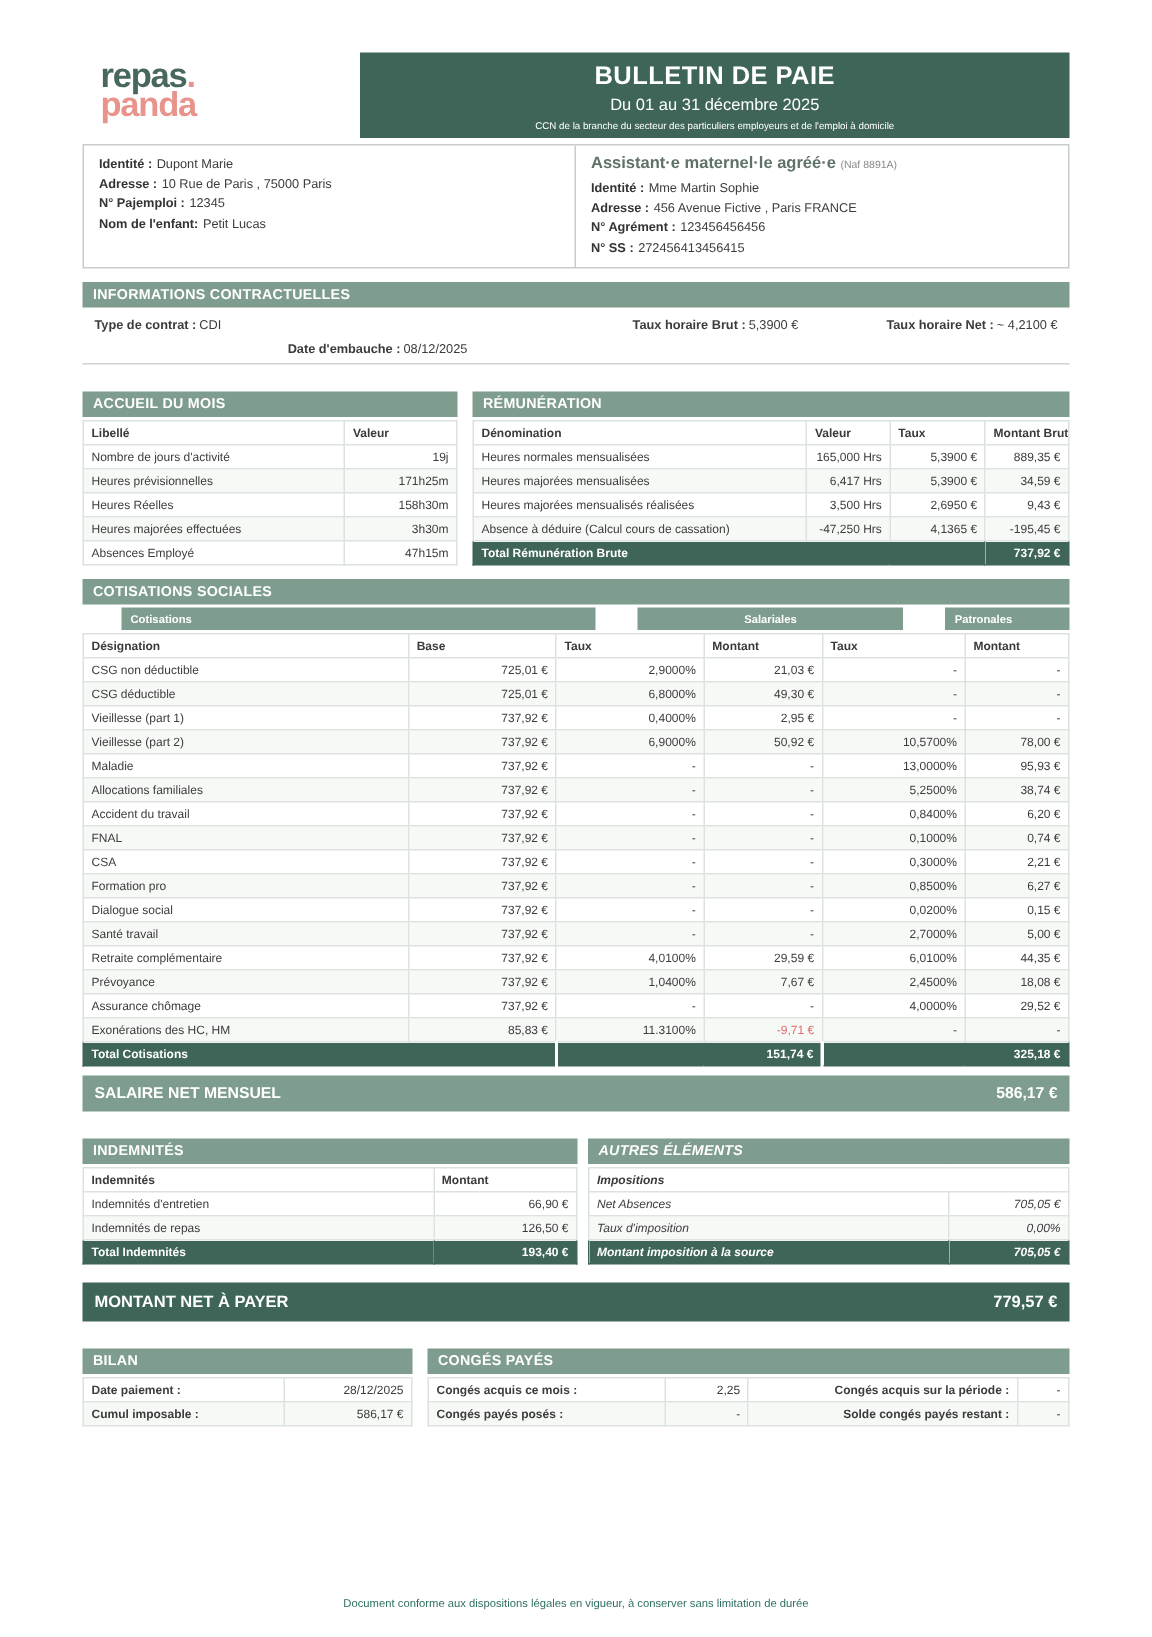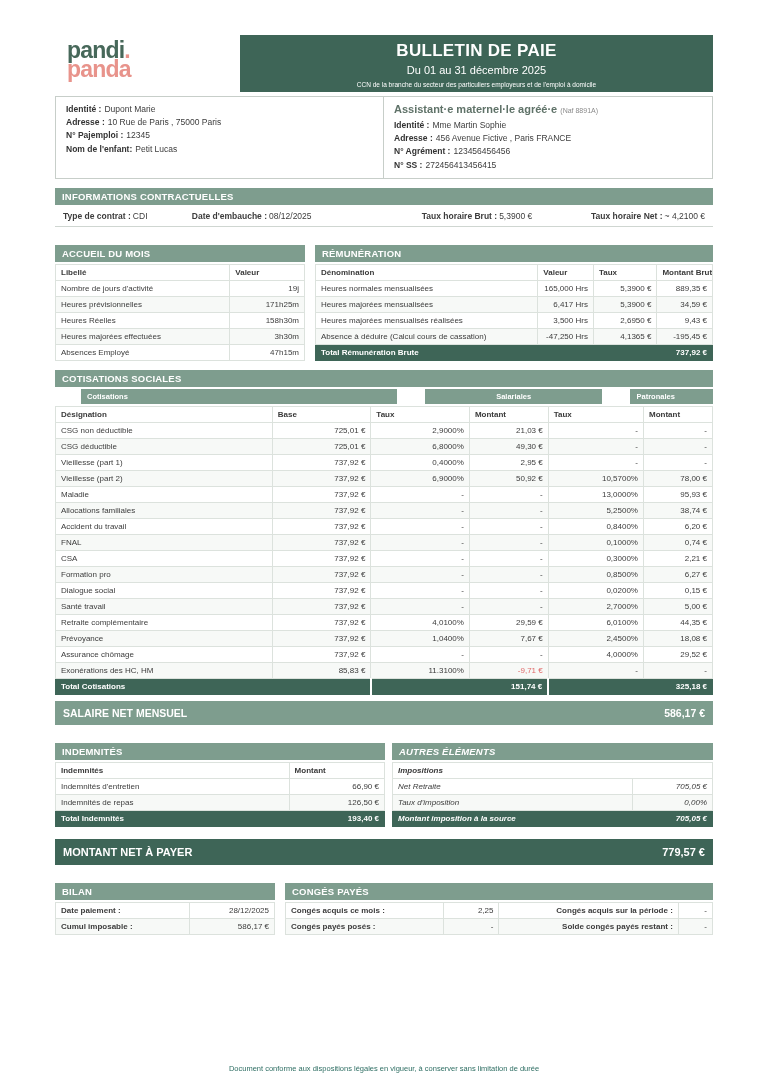--- a/index.html
+++ b/index.html
@@ -29,21 +29,21 @@
   .field .v { margin-left:3px; }
 
   
   .band { background:#7e9d8e; color:#fff; font-weight:bold; font-size:9.5px; padding:3px 7px; letter-spacing:0.2px; }
   .sect { margin-top:9px; }
 
   
   .inforow { display:flex; padding:6px 8px 5px; border-bottom:1px solid #cfd6d1; font-size:8.5px; }
   .inforow .it b { margin-right:2px; }
   .inforow .i1 { width:140px; }
-  .inforow .i2 { width:250px; }
+  .inforow .i2 { width:250px;margin-top:16px; }
   .inforow .i3 { width:160px; margin-left:auto; }
   .inforow .i4 { width:148px; text-align:right; }
 
   
   table { width:100%; border-collapse:collapse; font-size:8px; margin-top:2px; table-layout:fixed; }
   th, td { border:1px solid #dce2dd; padding:3px 5px; text-align:left; font-size:8px; height:14px; vertical-align:middle; overflow:hidden; white-space:nowrap; }
   th { font-weight:bold; color:#3a3a3a; background:#fff; }
   tbody tr:nth-child(even) td { background:#f7f9f7; }
   tr.total td { background:#3e6557; color:#fff; font-weight:bold; border-color:#3e6557; }
   td.r, th.r { text-align:right; }
@@ -82,21 +82,21 @@
 
   .footer { margin-top:auto; text-align:center; font-size:7.5px; color:#2e6e63; padding-bottom:8px; }
 </style>
 </head>
 <body>
 
 <div class="page">
 
   <div class="top">
     <div class="logo">
-      <span class="w1">pandi</span><span class="dot">.</span>
+      <span class="w1">repas</span><span class="dot">.</span>
       <span class="w2">panda</span>
     </div>
     <div class="banner">
       <div class="t">BULLETIN DE PAIE</div>
       <div class="p">Du 01 au 31 décembre 2025</div>
       <div class="c">CCN de la branche du secteur des particuliers employeurs et de l'emploi à domicile</div>
     </div>
   </div>
 
   <div class="parties">
@@ -425,21 +425,21 @@
             <col style="width:75%">
             <col style="width:25%">
           </colgroup>
         <thead>
             <tr>
           <th colspan="2">Impositions</th>
         </tr>
           </thead>
         <tbody>
             <tr>
-              <td>Net Retraite</td>
+              <td>Net Absences</td>
               <td>705,05 €</td>
             </tr>
             <tr>
               <td>Taux d'imposition</td>
               <td>0,00%</td>
             </tr>
           </tbody>
         <tfoot>
             <tr class="total">
           <td>Montant imposition à la source</td>

